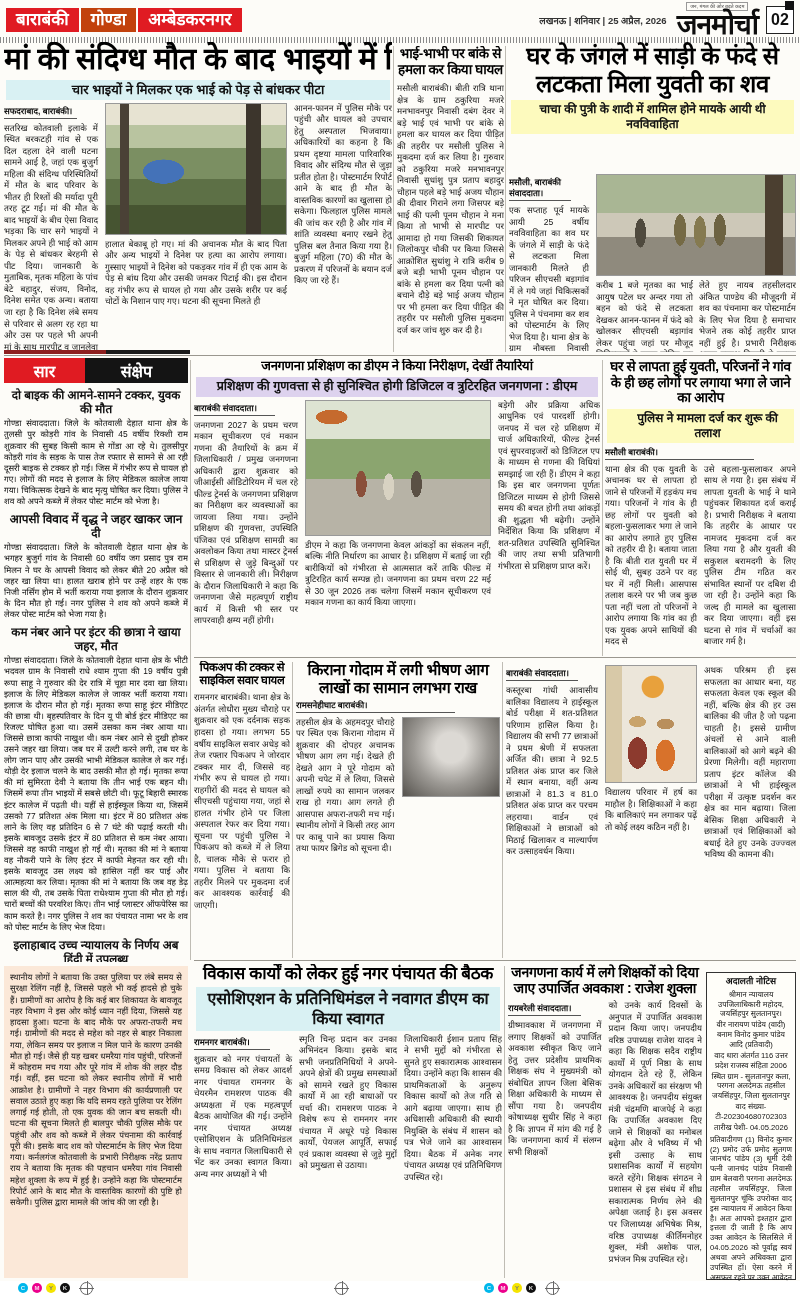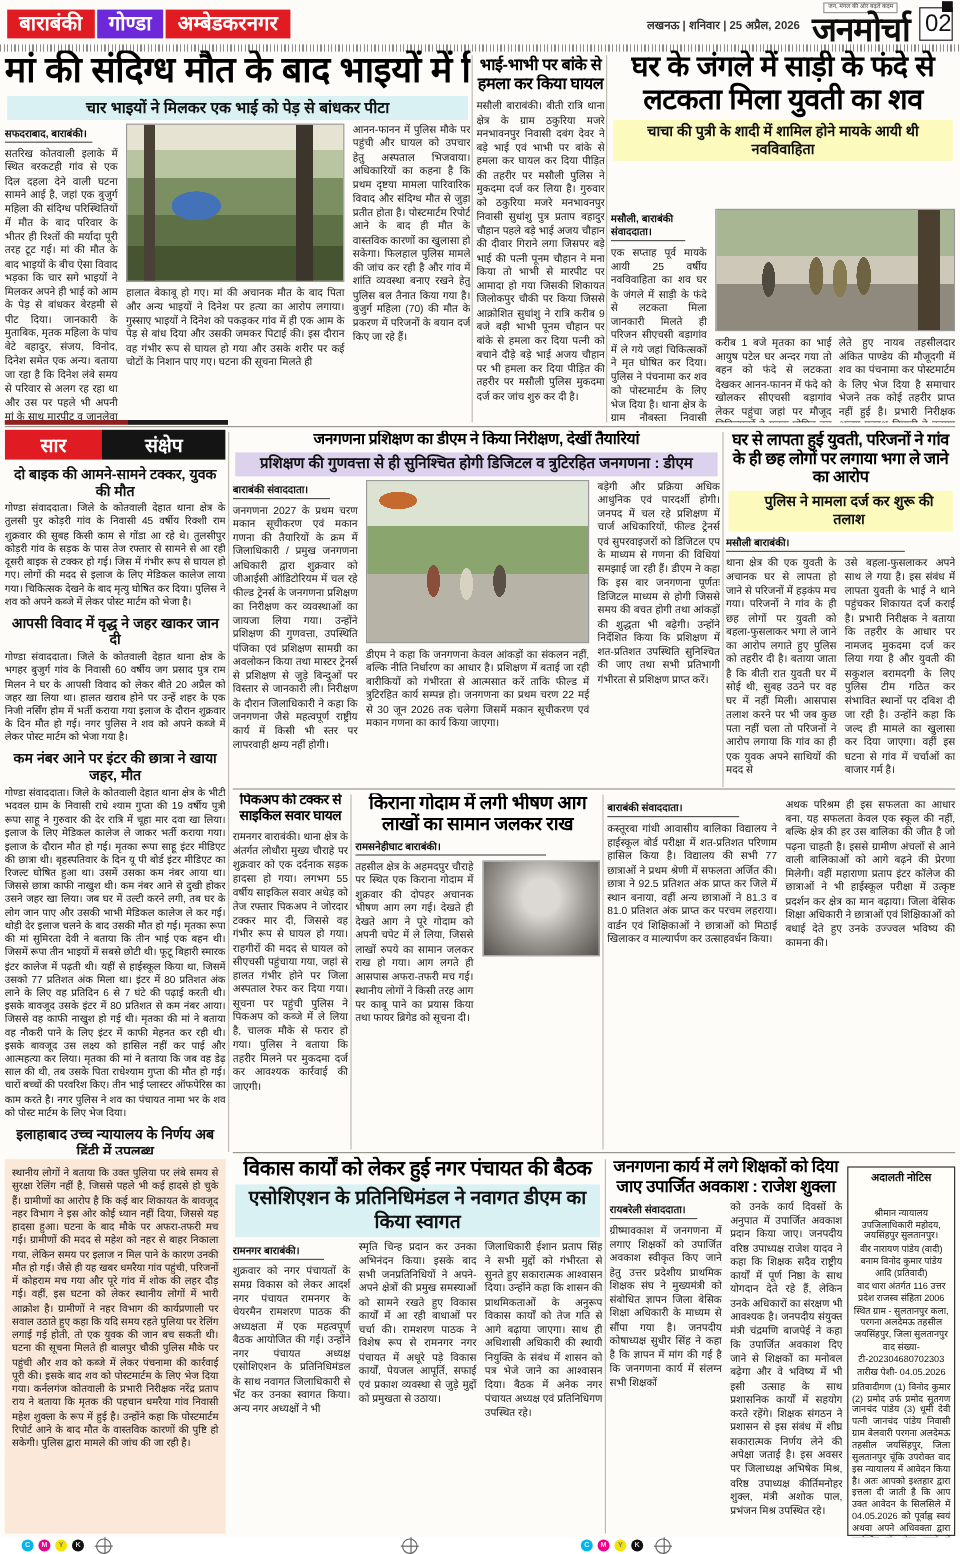--- a/index.html
+++ b/index.html
@@ -3,27 +3,27 @@
 <meta charset="utf-8">
 <style>
   html,body{margin:0;padding:0;background:#e9e7e0;}
   #page{position:relative;width:800px;height:1295px;background:#fdfcf8;margin:0 auto;
         font-family:"Liberation Sans", sans-serif;color:#111;overflow:hidden;}
   
   #hdr{position:absolute;left:6px;top:5px;width:788px;height:30px;display:flex;align-items:center;}
   .loc{display:flex;gap:2px;border-radius:11px;}
   .loc .tag{color:#fff;font-weight:bold;font-size:17px;padding:3px 10px 4px;line-height:1;}
   .tag.red{background:#e01b22;}
-  .tag.blk{background:#6d28d9;font-family:Liberation Serif, serif;}
+  .tag.blk{background:#c2410c;font-family:Liberation Serif, serif;}
   #dateline{margin-left:auto;font-size:9.5px;font-weight:bold;color:#333;white-space:nowrap;}
   #mast{display:flex;flex-direction:column;align-items:center;margin-left:10px;}
   #tagline{font-size:5px;color:#444;border:1px solid #999;padding:0 3px;line-height:1.4;white-space:nowrap;}
   #paper{font-size:28px;font-weight:900;letter-spacing:-1px;color:#0d0d0d;line-height:1;}
   #pagebox{position:relative;margin-left:8px;width:26px;height:26px;border:1px solid #222;background:#fff;
-           display:flex;align-items:center;justify-content:flex-end;font-weight:normal;font-size:20px;}
+           display:flex;align-items:center;justify-content:center;font-weight:bold;font-size:16px;}
   #pagebox .flag{position:absolute;right:-1px;top:-6px;width:9px;height:9px;background:#111;}
   #dotrule{position:absolute;left:0;top:37px;width:800px;height:6px;
            background:repeating-linear-gradient(90deg,#8a8a8a 0 1px,transparent 1px 3px);}
   
   .art{position:absolute;overflow:hidden;}
   .hl{font-weight:bold;color:#000;text-align:center;line-height:1.15;letter-spacing:-0.3px;}
   .nowrap{white-space:nowrap;}
   .sub{font-weight:bold;text-align:center;margin:3px 2px;padding:2px 3px;font-size:12px;line-height:1.25;}
   .sub.cyan{background:#d9f1f3;}
   .sub.yellow{background:#fdfabe;}
@@ -70,21 +70,21 @@
   .saar-h{font-size:11.8px;font-weight:bold;text-align:center;margin:5px 0 2px;line-height:1.2;}
   .saar-b{font-size:8.4px;line-height:1.32;text-align:justify;}
   #saarbar{position:absolute;left:4px;top:350px;width:186px;height:4px;
            background:linear-gradient(90deg,#8e2020 0 55%,#1c1c1c 55%);}
   
   #pink{position:absolute;left:4px;top:966px;width:184px;height:312px;background:#fbe8d8;
         padding:6px;box-sizing:border-box;}
   
   #notice{position:absolute;left:706px;top:972px;width:90px;height:308px;border:1.5px solid #333;
           padding:3px;box-sizing:border-box;font-size:7.6px;line-height:1.3;background:#fffef9;}
-  #notice .nt{font-weight:bold;text-align:center;font-size:9px;margin-bottom:18px;}
+  #notice .nt{font-weight:bold;text-align:center;font-size:9px;margin-bottom:2px;}
   #notice .nl{text-align:center;margin-bottom:1px;}
   #notice .nb{text-align:justify;margin-top:2px;}
   
   #strip{position:absolute;left:0;top:1281px;width:800px;height:14px;background:#fff;
          display:flex;align-items:center;}
   .dot{width:10px;height:10px;border-radius:50%;margin-right:4px;display:flex;align-items:center;
        justify-content:center;font-size:6px;color:rgba(255,255,255,.85);font-weight:bold;}
   .reg{width:11px;height:11px;border:1px solid #666;border-radius:50%;position:relative;margin:0 6px;}
   .reg:before{content:"";position:absolute;left:50%;top:-2px;bottom:-2px;width:1px;background:#666;}
   .reg:after{content:"";position:absolute;top:50%;left:-2px;right:-2px;height:1px;background:#666;}
@@ -213,38 +213,42 @@
 
   <div class="hr" style="left:194px;top:657px;width:602px;"></div>
 
   <div class="art" style="left:194px;top:661px;width:96px;height:298px;">
     <div class="hl" style="font-size:11.5px;">पिकअप की टक्कर से साइकिल सवार घायल</div>
     <div class="body" style="margin-top:5px;">रामनगर बाराबंकी। थाना क्षेत्र के अंतर्गत लोधौरा मुख्य चौराहे पर शुक्रवार को एक दर्दनाक सड़क हादसा हो गया। लगभग 55 वर्षीय साइकिल सवार अधेड़ को तेज रफ्तार पिकअप ने जोरदार टक्कर मार दी, जिससे वह गंभीर रूप से घायल हो गया। राहगीरों की मदद से घायल को सीएचसी पहुंचाया गया, जहां से हालत गंभीर होने पर जिला अस्पताल रेफर कर दिया गया। सूचना पर पहुंची पुलिस ने पिकअप को कब्जे में ले लिया है, चालक मौके से फरार हो गया। पुलिस ने बताया कि तहरीर मिलने पर मुकदमा दर्ज कर आवश्यक कार्रवाई की जाएगी।</div>
   </div>
   <div class="vr" style="left:292px;top:662px;height:296px;"></div>
 
   <div class="art" style="left:296px;top:661px;width:204px;height:298px;">
-    <div class="hl" style="font-size:15.5px;">किराना गोदाम में लगी भीषण आग लाखों का सामान जलकर राख</div>
+    <div class="hl" style="font-size:15.5px;">किराना गोदाम में लगी भीषण आग लाखों का सामान लगभग राख</div>
     <div class="byline">रामसनेहीघाट बाराबंकी।</div>
     <div class="cols">
       <div class="col">
         <div class="body">तहसील क्षेत्र के अहमदपुर चौराहे पर स्थित एक किराना गोदाम में शुक्रवार की दोपहर अचानक भीषण आग लग गई। देखते ही देखते आग ने पूरे गोदाम को अपनी चपेट में ले लिया, जिससे लाखों रुपये का सामान जलकर राख हो गया। आग लगते ही आसपास अफरा-तफरी मच गई। स्थानीय लोगों ने किसी तरह आग पर काबू पाने का प्रयास किया तथा फायर ब्रिगेड को सूचना दी।</div>
       </div>
       <div class="col">
         <div class="photo pG"></div>
       </div>
     </div>
   </div>
   <div class="vr" style="left:502px;top:662px;height:296px;"></div>
 
   <div class="art" style="left:506px;top:661px;width:290px;height:298px;">
     <div class="cols" style="margin-top:4px;">
       <div class="col">
         <div class="byline">बाराबंकी संवाददाता।</div>
         <div class="body">कस्तूरबा गांधी आवासीय बालिका विद्यालय ने हाईस्कूल बोर्ड परीक्षा में शत-प्रतिशत परिणाम हासिल किया है। विद्यालय की सभी 77 छात्राओं ने प्रथम श्रेणी में सफलता अर्जित की। छात्रा ने 92.5 प्रतिशत अंक प्राप्त कर जिले में स्थान बनाया, वहीं अन्य छात्राओं ने 81.3 व 81.0 प्रतिशत अंक प्राप्त कर परचम लहराया। वार्डन एवं शिक्षिकाओं ने छात्राओं को मिठाई खिलाकर व माल्यार्पण कर उत्साहवर्धन किया।</div>
+      </div>
+      <div class="col">
+        <div class="photo pH"></div>
+        <div class="body">विद्यालय परिवार में हर्ष का माहौल है। शिक्षिकाओं ने कहा कि बालिकाएं मन लगाकर पढ़ें तो कोई लक्ष्य कठिन नहीं है।</div>
       </div>
       <div class="col">
         <div class="body">अथक परिश्रम ही इस सफलता का आधार बना, यह सफलता केवल एक स्कूल की नहीं, बल्कि क्षेत्र की हर उस बालिका की जीत है जो पढ़ना चाहती है। इससे ग्रामीण अंचलों से आने वाली बालिकाओं को आगे बढ़ने की प्रेरणा मिलेगी। वहीं महाराणा प्रताप इंटर कॉलेज की छात्राओं ने भी हाईस्कूल परीक्षा में उत्कृष्ट प्रदर्शन कर क्षेत्र का मान बढ़ाया। जिला बेसिक शिक्षा अधिकारी ने छात्राओं एवं शिक्षिकाओं को बधाई देते हुए उनके उज्ज्वल भविष्य की कामना की।</div>
       </div>
     </div>
   </div>
 
   <div class="hr" style="left:194px;top:960px;width:602px;"></div>
 
   <div id="pink">

